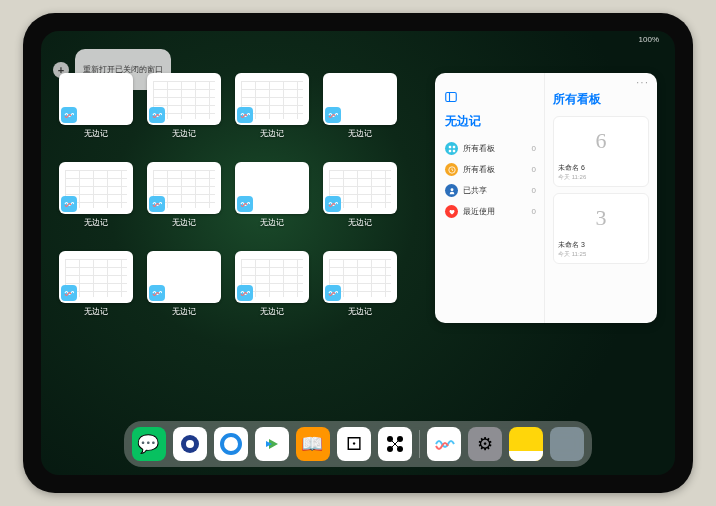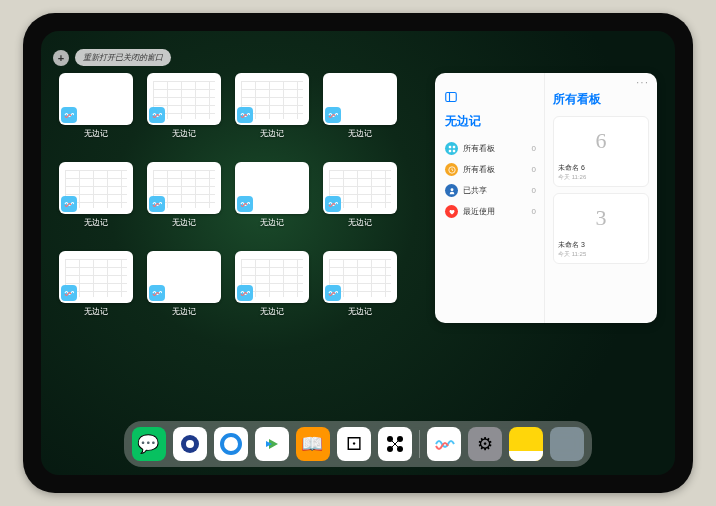--- a/index.html
+++ b/index.html
@@ -35,22 +35,22 @@
     }
     .plus-btn {
       width: 16px; height: 16px; border-radius: 50%;
       background: rgba(200,200,200,0.9);
       display: flex; align-items: center; justify-content: center;
       font-size: 11px; color: #333; font-weight: bold;
     }
     .reopen-btn {
       background: rgba(220,220,220,0.9);
       border-radius: 10px;
-      padding: 3px 8px;
-      font-size: 8px; color: #333; font-style: italic;
+      padding: 15px 8px;
+      font-size: 8px; color: #333;
     }
     .content {
       position: absolute; top: 42px; left: 18px; right: 18px; bottom: 56px;
       display: flex; gap: 12px;
     }
     .grid {
       flex: 1;
       display: grid;
       grid-template-columns: repeat(4, 74px);
       grid-template-rows: repeat(4, 1fr);
@@ -161,20 +161,24 @@
       gap: 2px; padding: 4px;
     }
     .folder-icon div { border-radius: 3px; }
   </style>
 </head>
 <body>
 
 <div class="ipad">
   <div class="screen">
 
+    <div class="status-bar">
+      <span></span>
+      <span>100%</span>
+    </div>
 
     <div class="top-controls">
       <div class="plus-btn">+</div>
       <div class="reopen-btn">重新打开已关闭的窗口</div>
     </div>
 
     <div class="content">
       <div class="grid" id="grid">
           <div class="win-thumb">
             <div class="thumb-img blank">

